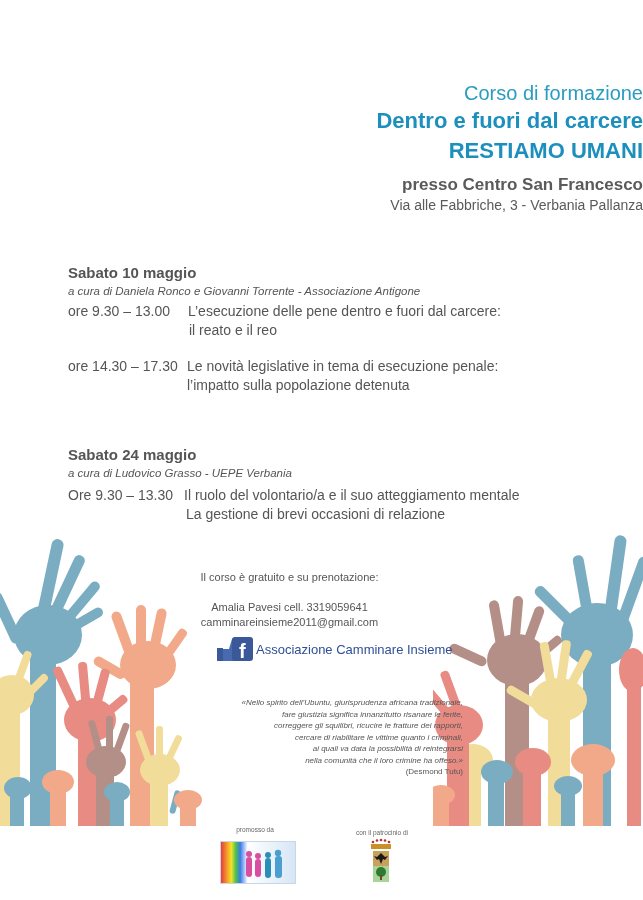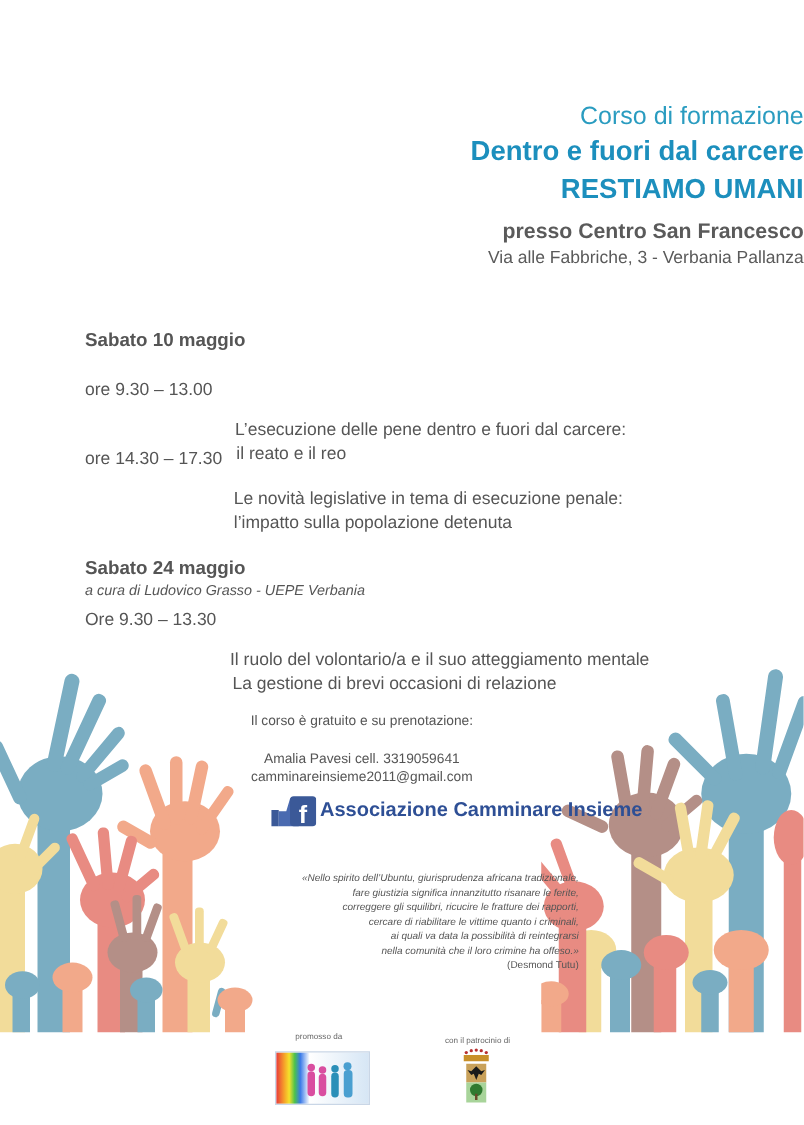--- a/index.html
+++ b/index.html
@@ -10,28 +10,28 @@
   .subtitle { color: #2a9cc0; font-size: 20px; line-height: 26px; }
   .title { color: #1c8fbd; font-weight: bold; font-size: 22px; line-height: 30px; }
   .venue { color: #5a5a5a; font-weight: bold; font-size: 17px; line-height: 22px; margin-top: 8px; }
   .address { color: #5a5a5a; font-size: 14px; line-height: 18px; }
 
   .day { position: absolute; left: 68px; margin-top: 15px; }
   .day-title { font-weight: bold; font-size: 15px; color: #555; line-height: 20px; }
   .day-curators { font-style: italic; font-size: 11.5px; color: #555; line-height: 16px; }
   .session { position: absolute; font-size: 14px; color: #555; line-height: 19px; }
   .session .time { position: absolute; left: 0; top: 0; white-space: nowrap; }
-  .session .topic { position: absolute; white-space: nowrap; margin-top: 32px; }
+  .session .topic { position: absolute; white-space: nowrap; }
 
   .hands { position: absolute; }
   .info { position: absolute; left: 0; width: 579px; text-align: center; color: #555; }
   .info-line { font-size: 11px; line-height: 15px; }
   .fb-row { position: absolute; left: 217px; top: 636px; display: flex; align-items: center; }
   .fb-icon { width: 36px; height: 26px; position: relative; }
-  .fb-label { color: #2e4f95; font-weight: bold; font-size: 16px; margin-left: 3px; }
+  .fb-label { color: #2e4f95; font-weight: normal; font-size: 13px; margin-left: 3px; }
 
   .quote { position: absolute; left: 180px; top: 697px; width: 283px; text-align: right;
            font-style: italic; font-size: 8px; line-height: 11.5px; color: #555; }
   .quote .author { font-style: normal; }
 
   .bottom-label { position: absolute; font-size: 6.5px; color: #666; text-align: center; }
   .logo-box { position: absolute; }
   .watermark { position: absolute; left: 2px; top: 920px; font-size: 15px; color: #222;
                font-family: Liberation Mono, monospace; letter-spacing: -0.5px; }
 </style>
@@ -41,20 +41,21 @@
 <div class="header">
   <div class="subtitle">Corso di formazione</div>
   <div class="title">Dentro e fuori dal carcere</div>
   <div class="title">RESTIAMO UMANI</div>
   <div class="venue">presso Centro San Francesco</div>
   <div class="address">Via alle Fabbriche, 3 - Verbania Pallanza</div>
 </div>
 
 <div class="day" style="top:248px;">
   <div class="day-title">Sabato 10 maggio</div>
+  <div class="day-curators">a cura di Daniela Ronco e Giovanni Torrente - Associazione Antigone</div>
 </div>
 <div class="session" style="left:68px; top:302px; width:480px; height:40px;">
   <span class="time">ore  9.30 – 13.00</span>
   <span class="topic" style="left:120px; top:0;">L’esecuzione delle pene dentro e fuori dal carcere:</span>
   <span class="topic" style="left:121px; top:19px;">il reato e il reo</span>
 </div>
 <div class="session" style="left:68px; top:357px; width:480px; height:40px;">
   <span class="time">ore 14.30 – 17.30</span>
   <span class="topic" style="left:119px; top:0;">Le novità legislative in tema di esecuzione penale:</span>
   <span class="topic" style="left:119px; top:19px;">l’impatto sulla popolazione detenuta</span>

